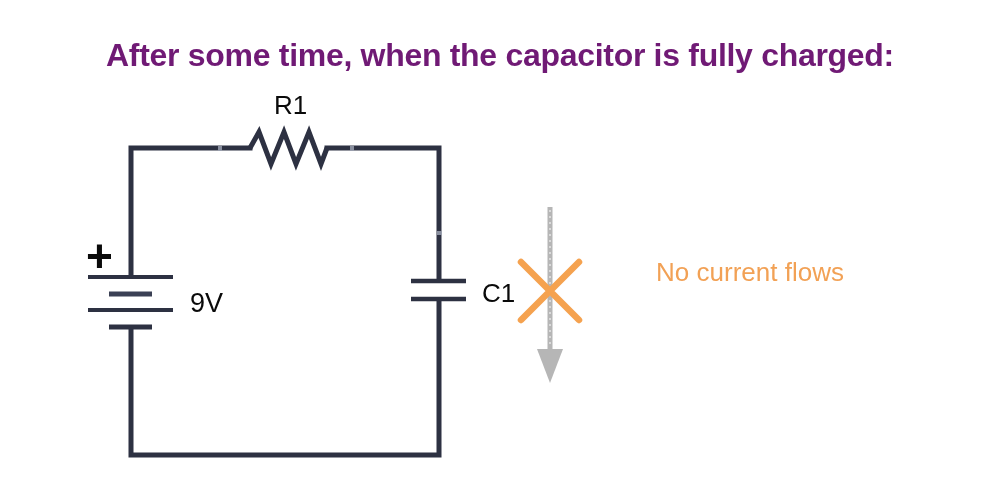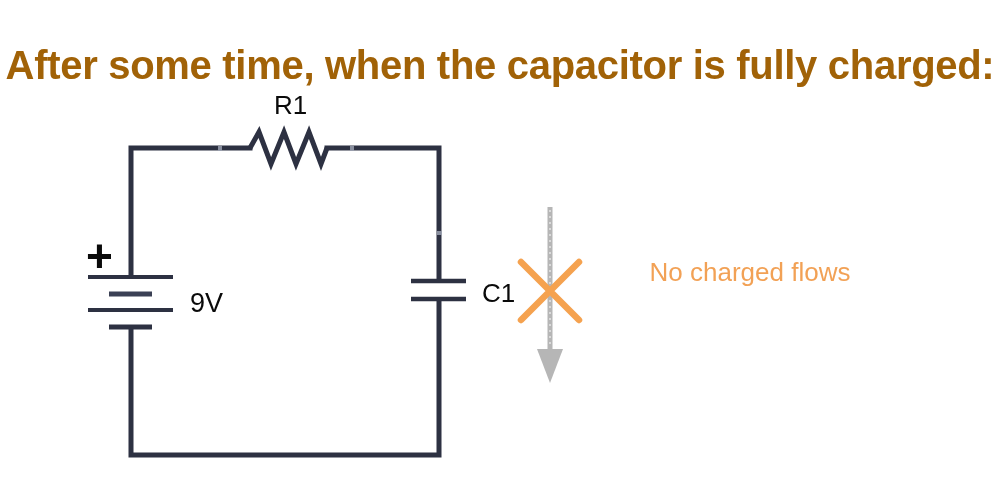--- a/index.html
+++ b/index.html
@@ -14,24 +14,24 @@
     height: 493px;
     background: #ffffff;
     overflow: hidden;
   }
   .title {
     position: absolute;
     top: 16px;
     left: 0;
     right: 0;
     text-align: center;
-    font-size: 40px;
+    font-size: 32px;
     font-weight: 700;
     letter-spacing: -0.3px;
-    color: #a16207;
+    color: #701a75;
   }
   .circuit-svg {
     position: absolute;
     top: 0;
     left: 0;
   }
   .svg-label {
     font-family: "Liberation Sans", sans-serif;
     fill: #0A0A0A;
   }
@@ -90,16 +90,16 @@
     <g>
       <line x1="550" y1="207" x2="550" y2="351" stroke="#B6B6B6" stroke-width="5"></line>
       <line x1="550" y1="210" x2="550" y2="348" stroke="#FFFFFF" stroke-width="1.4" stroke-dasharray="2 4" opacity="0.7"></line>
       <polygon points="537,349 563,349 550,383" fill="#B6B6B6"></polygon>
     </g>
 
     <path d="M521,262 L579,320 M579,262 L521,320" stroke="#F5A24F" stroke-width="6.5" stroke-linecap="round" fill="none"></path>
   </svg>
 
   <div class="note">
-    <div>No charged flows</div>
+    <div>No current flows</div>
   </div>
 
 </div>
 
 </body></html>

